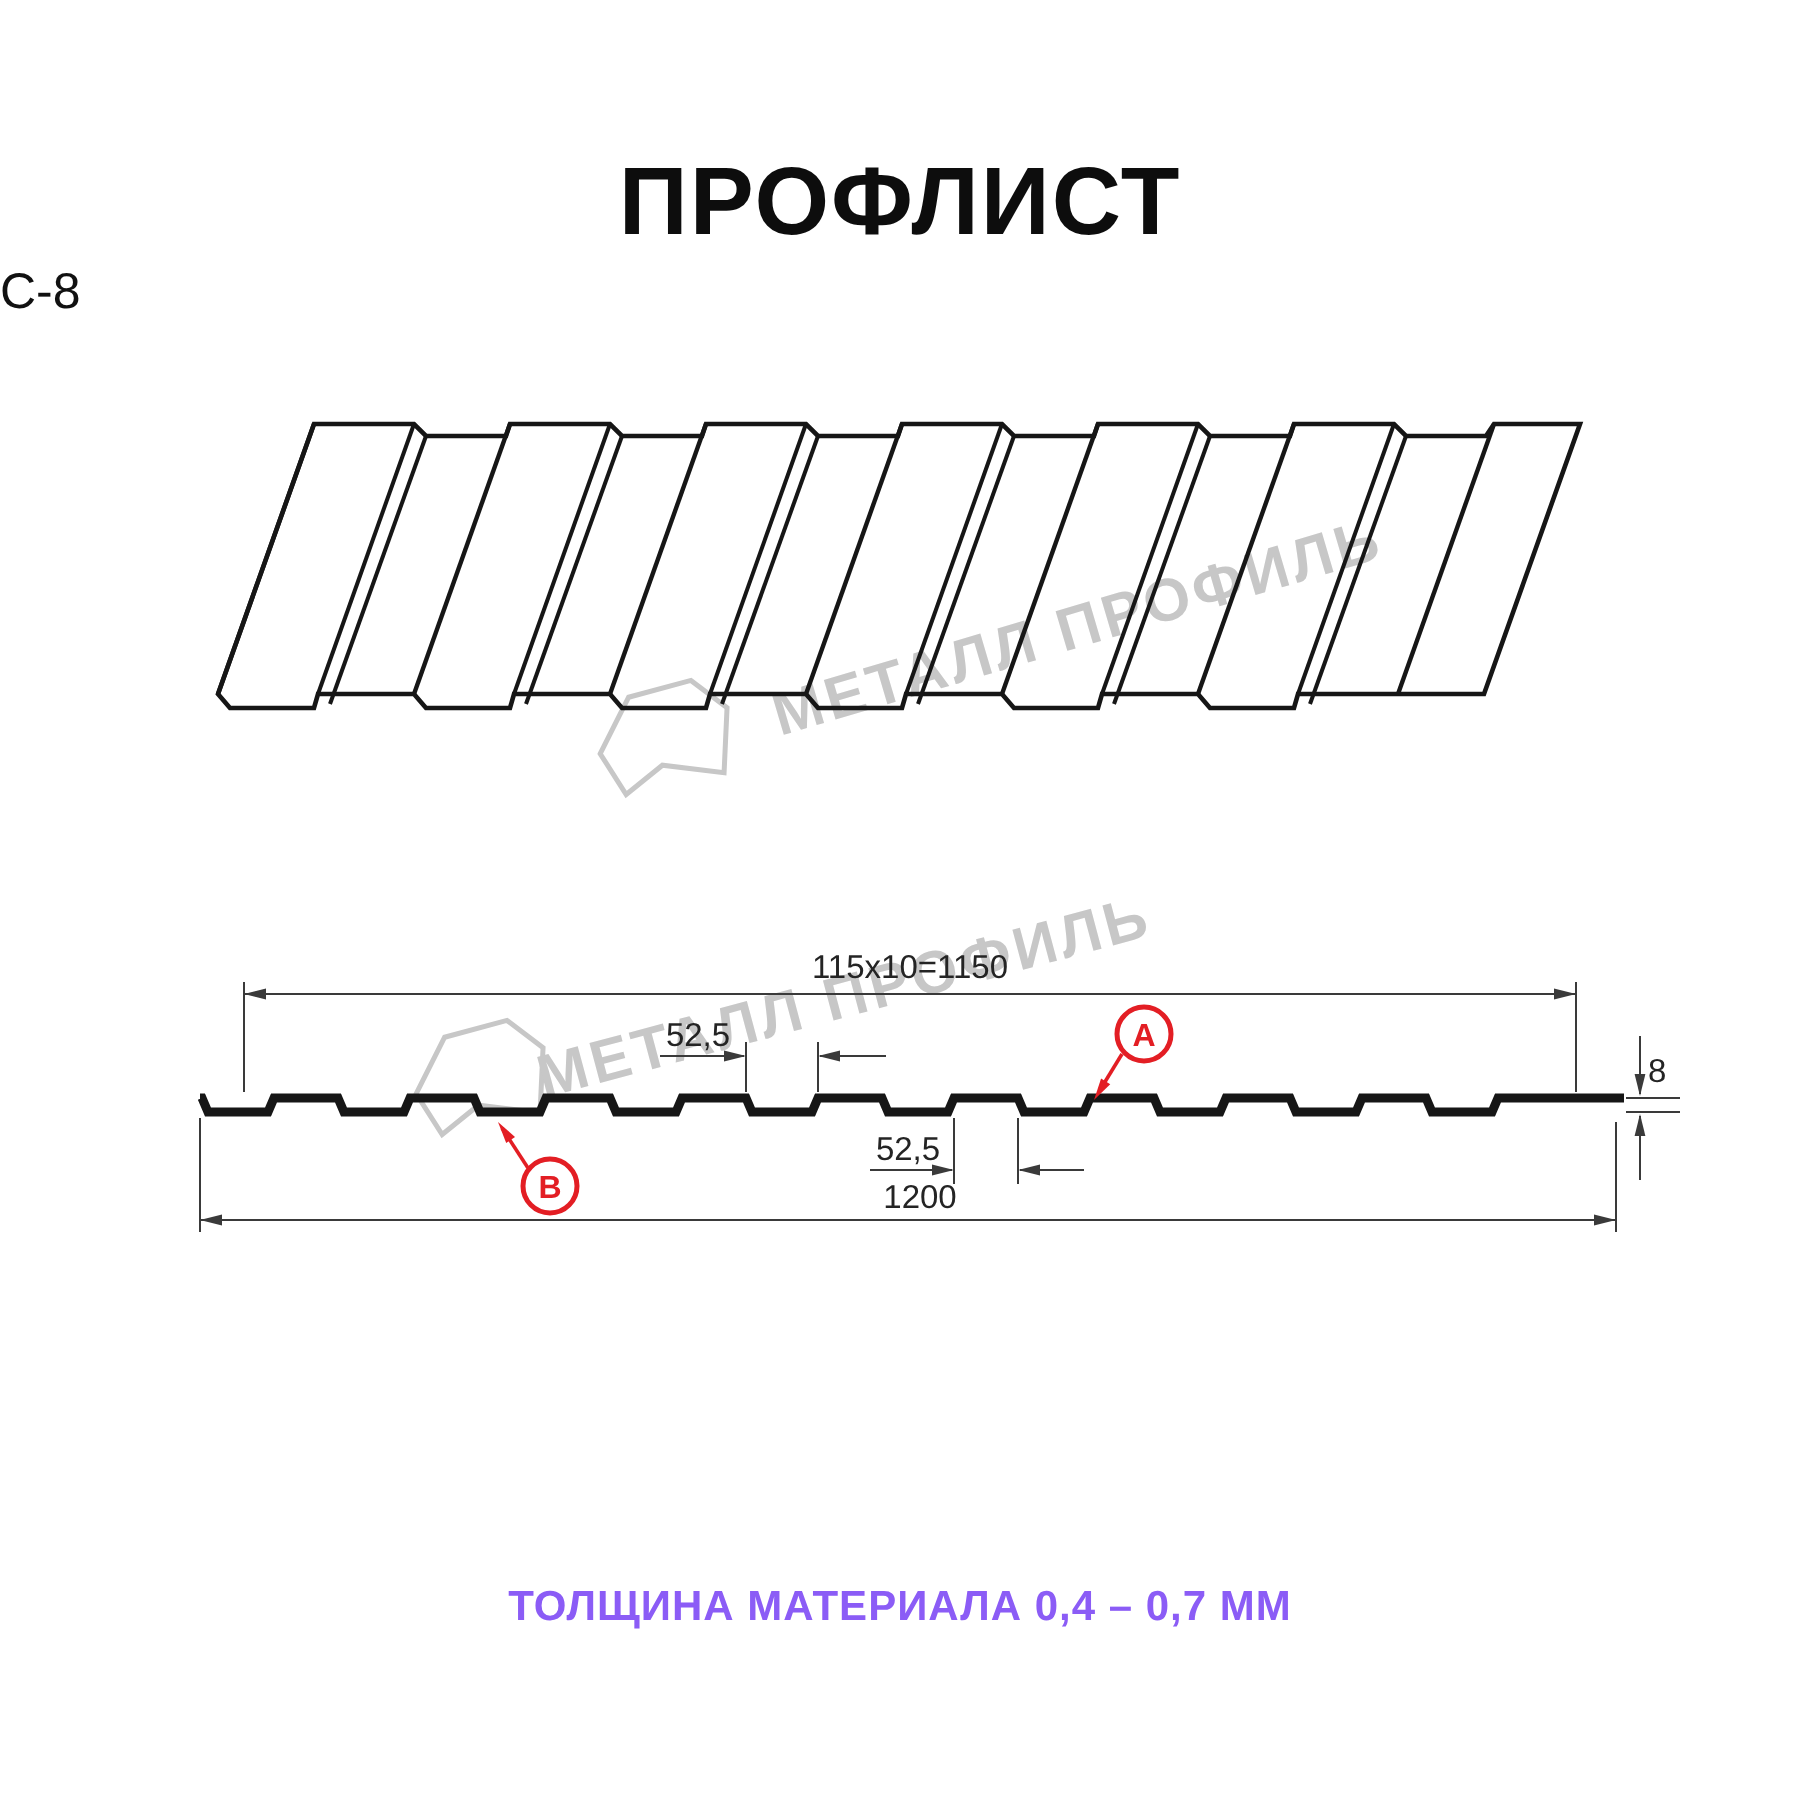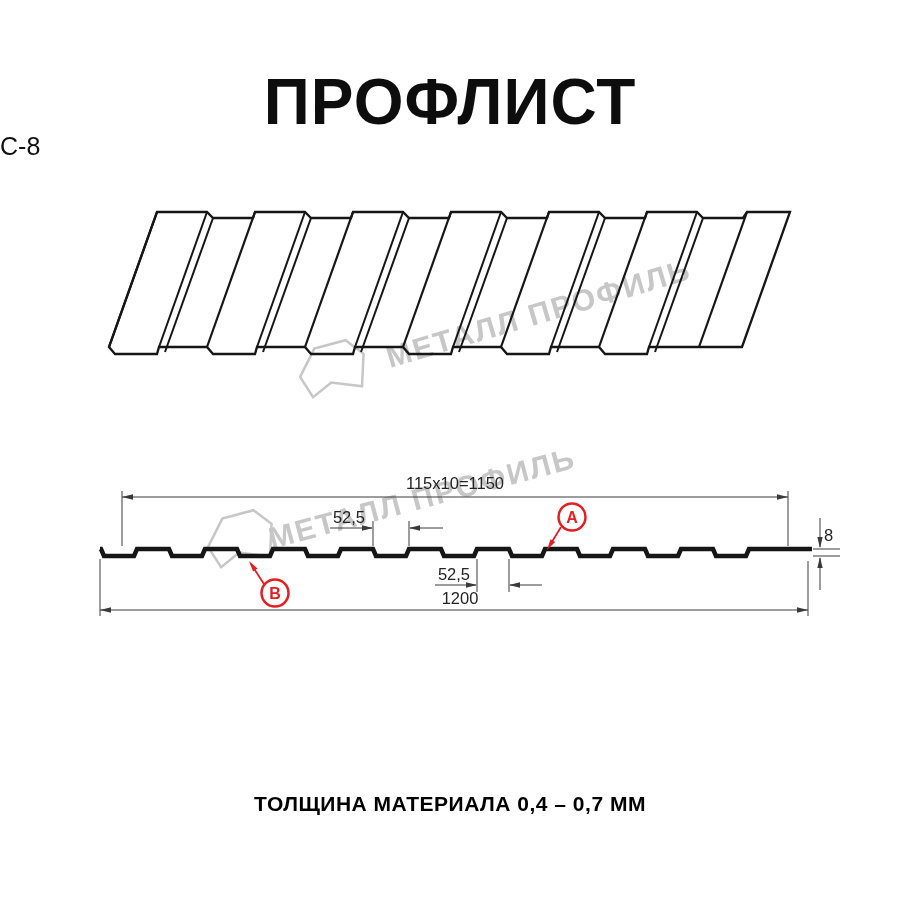--- a/index.html
+++ b/index.html
@@ -1,23 +1,23 @@
 <!DOCTYPE html>
 <html><head>
 <meta charset="utf-8">
 <style>
   html,body{margin:0;padding:0;background:#ffffff;}
   .page{position:relative;width:900px;height:900px;background:#ffffff;overflow:hidden;
         font-family:"Liberation Sans", sans-serif;}
   .title{position:absolute;top:76px;left:0;width:900px;text-align:center;
-         font-size:64px;font-weight:800;letter-spacing:1px;color:#0d0d0d;line-height:52px;}
+         font-size:48px;font-weight:800;letter-spacing:1px;color:#0d0d0d;line-height:52px;}
   .subtitle{position:absolute;top:132px;left:0;width:900px;text-align:left;
          font-size:25px;font-weight:500;color:#111;line-height:28px;}
   .footnote{position:absolute;top:792px;left:0;width:900px;text-align:center;
-         font-size:21px;font-weight:600;letter-spacing:0.5px;color:#000000;}
+         font-size:21px;font-weight:600;letter-spacing:0.5px;color:#8b5cf6;}
   svg{position:absolute;top:0;left:0;}
   text.dim{font-family:"Liberation Sans", sans-serif;font-size:16.5px;fill:#242424;}
   text.red{font-family:"Liberation Sans", sans-serif;font-size:16px;font-weight:bold;}
   text.wm{font-family:"Liberation Sans", sans-serif;font-size:30px;font-weight:700;letter-spacing:2px;}
 </style>
 </head>
 <body>
 
 <div class="page">
   <div class="title">ПРОФЛИСТ</div>

